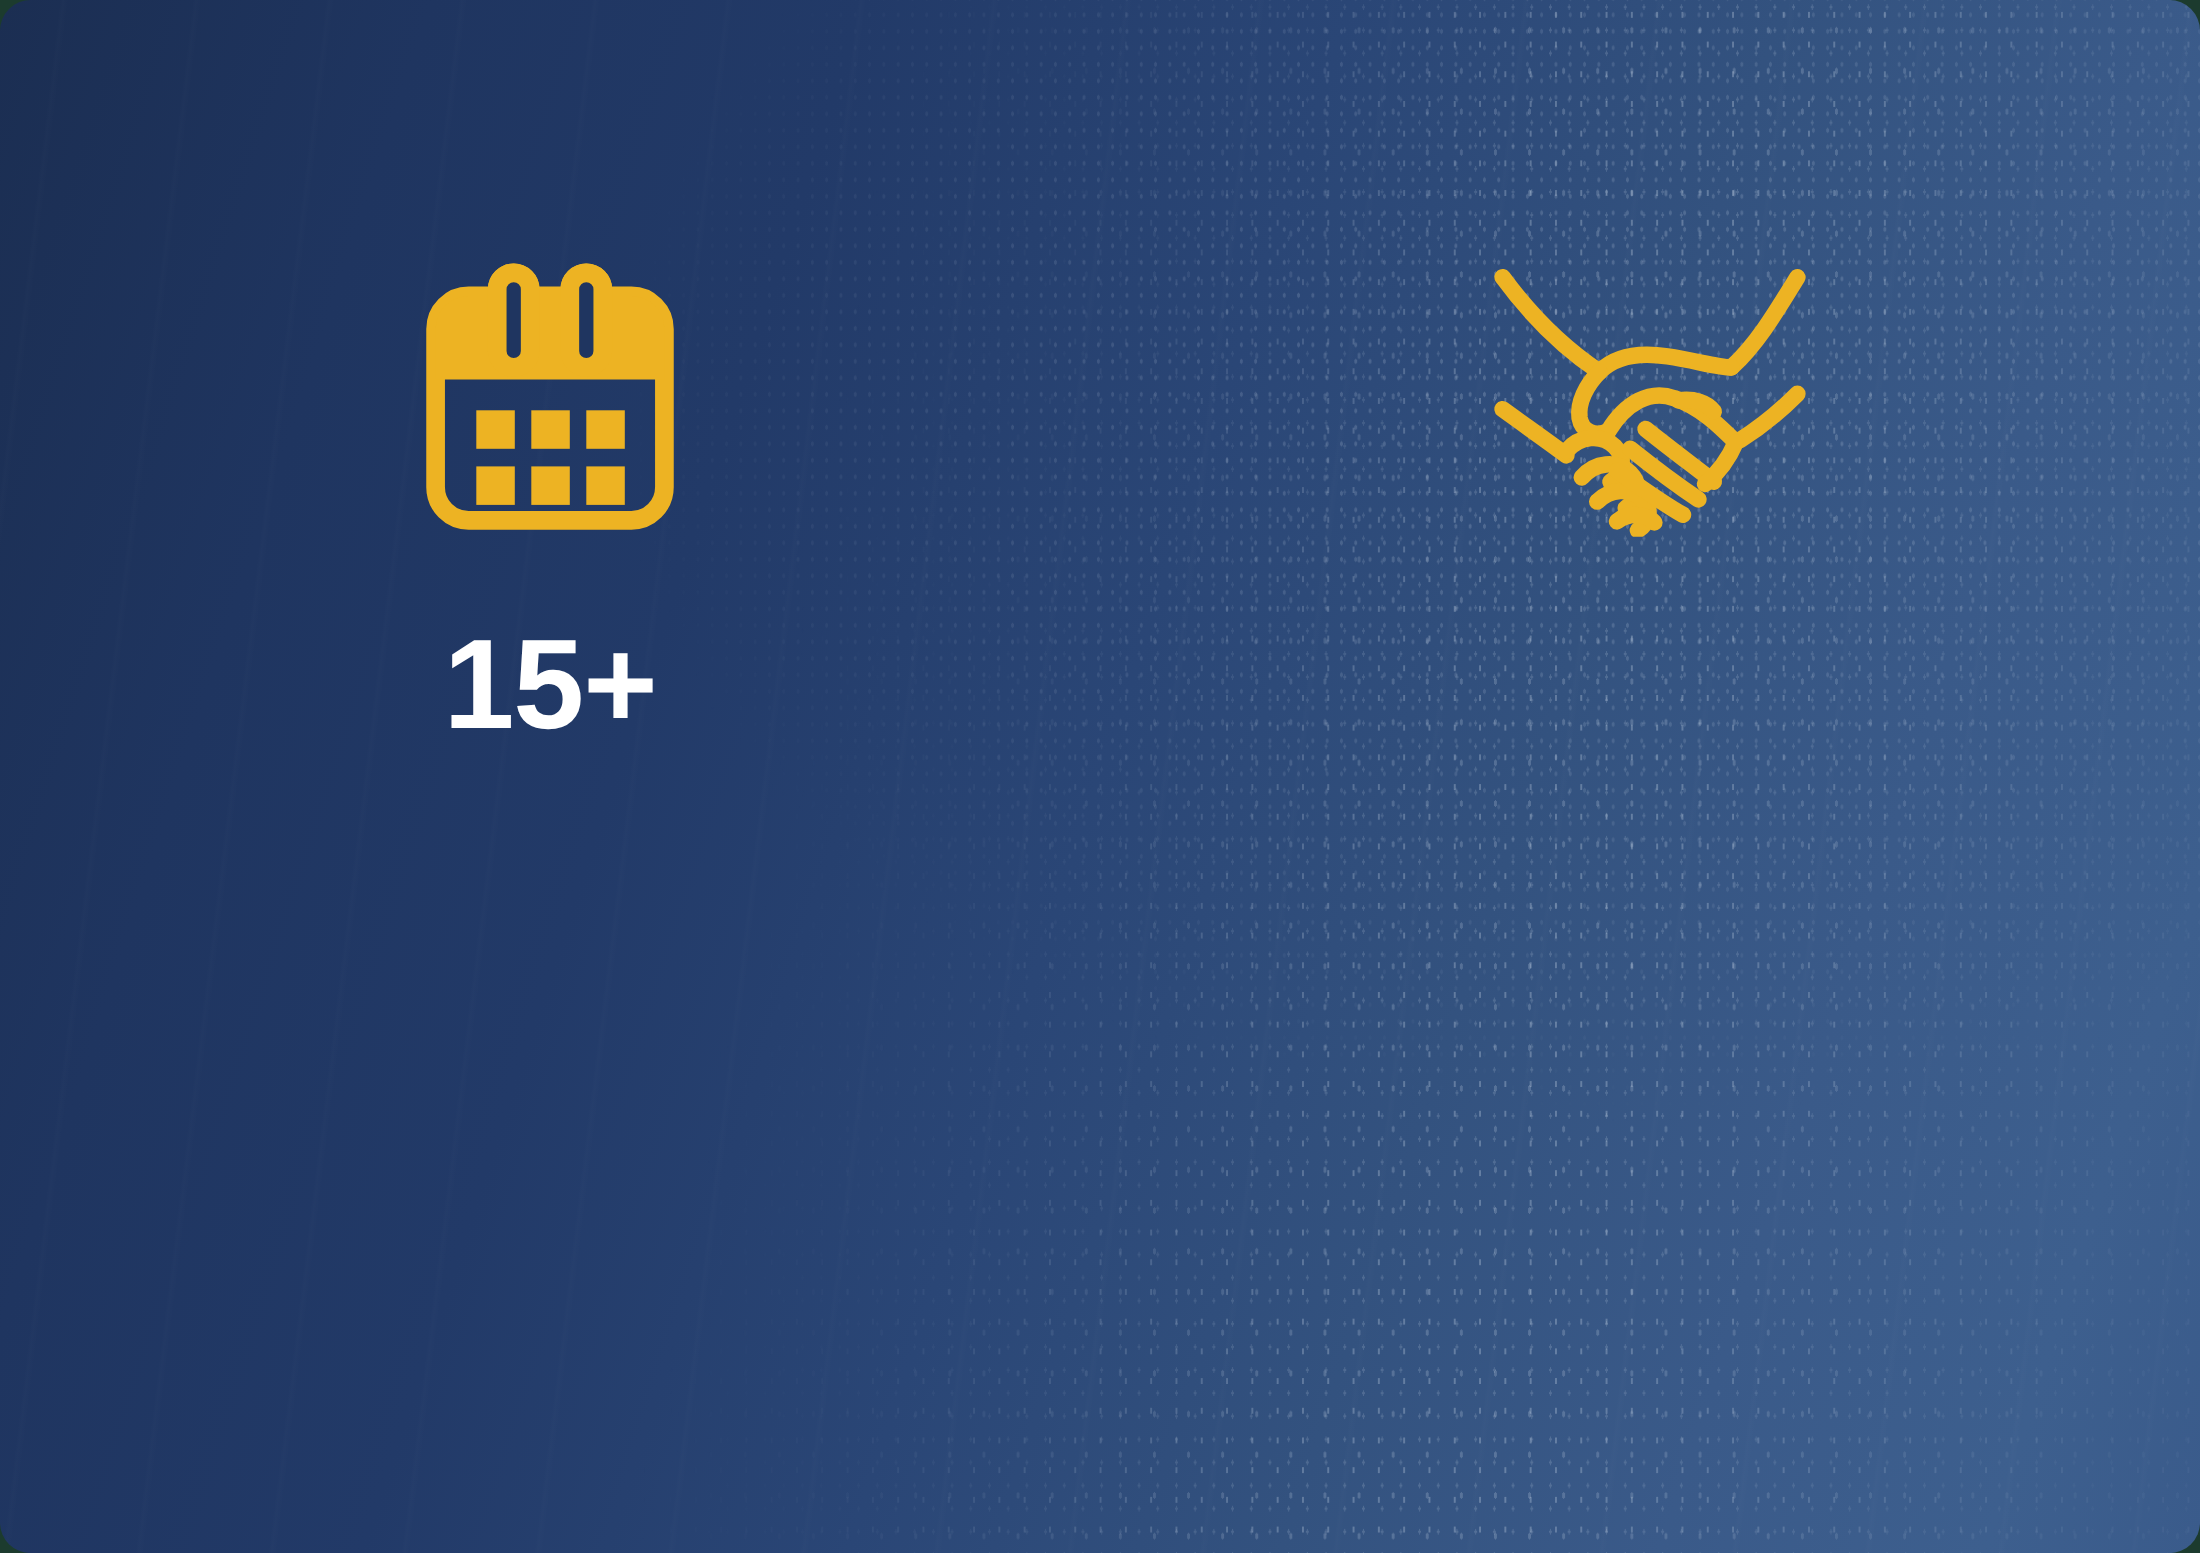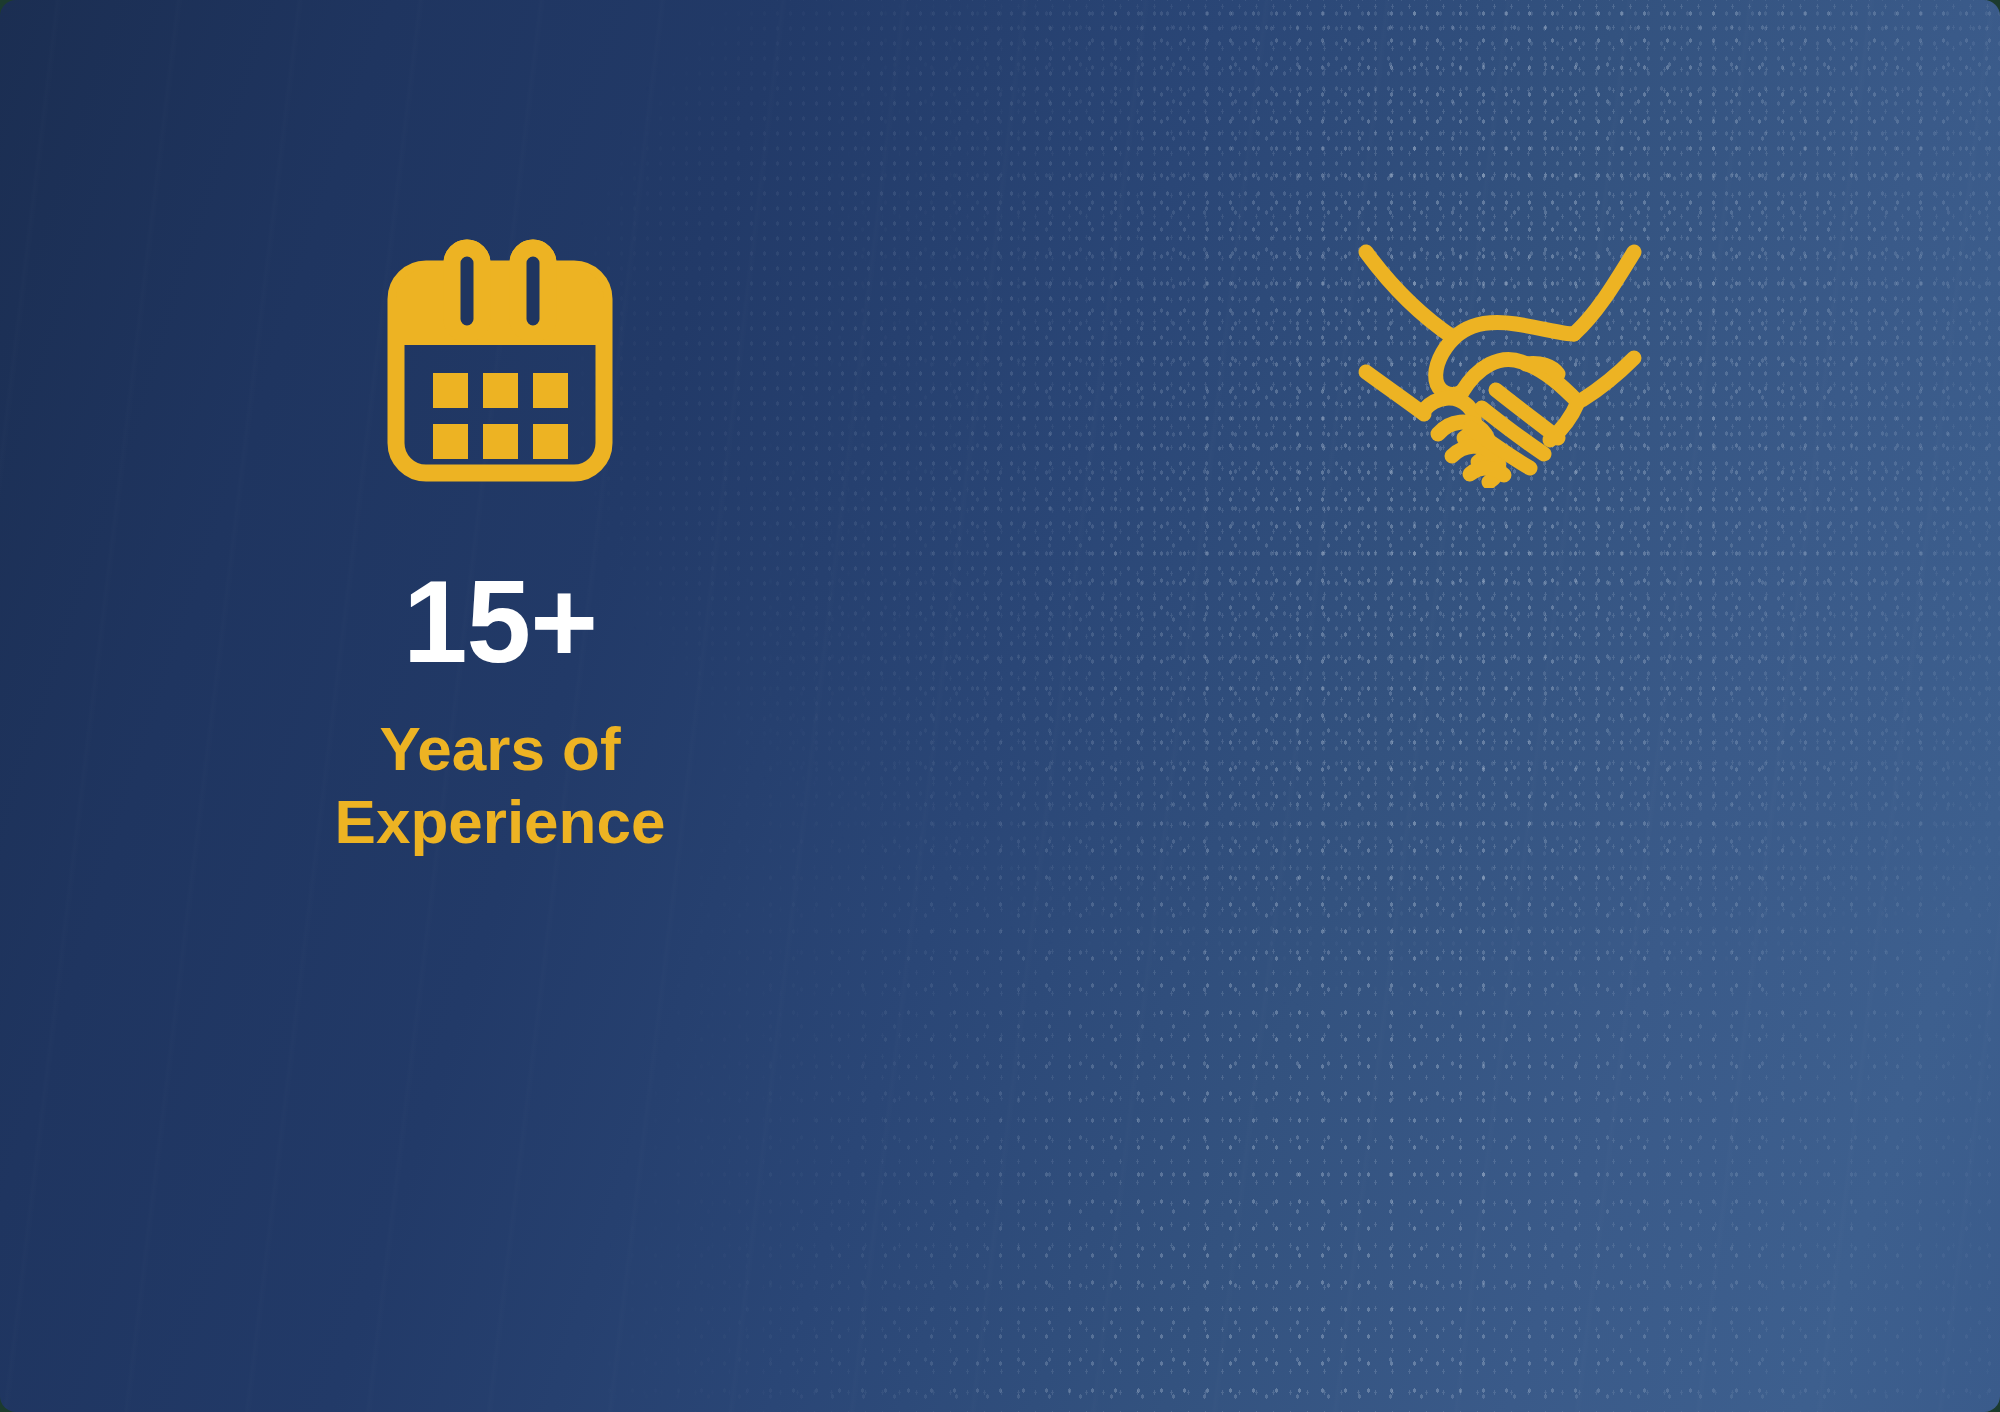--- a/index.html
+++ b/index.html
@@ -12,21 +12,21 @@
     font-family: "Liberation Sans", sans-serif;
   }
 
   #stats-card {
     position: absolute;
     left: 0;
     top: 0;
     width: 2000px;
     height: 1412px;
     box-sizing: border-box;
-    border-radius: 16px;
+    border-radius: 28px;
     overflow: hidden;
     background:
       linear-gradient(108deg,
         #1b2e52 0%,
         #1f3560 16%,
         #223a68 32%,
         #2a4676 50%,
         #33527f 66%,
         #3a5a89 80%,
         #3d5f8e 92%,
@@ -173,21 +173,20 @@
           <rect x="99" y="135" width="35" height="35" fill="#edb323"></rect>
           <rect x="149" y="135" width="35" height="35" fill="#edb323"></rect>
           <rect x="49" y="186" width="35" height="35" fill="#edb323"></rect>
           <rect x="99" y="186" width="35" height="35" fill="#edb323"></rect>
           <rect x="149" y="186" width="35" height="35" fill="#edb323"></rect>
         </svg>
       </div>
 
       <div class="stat-value">15+</div>
 
-      <div class="stat-label">Years of Experience</div>
     </div>
 
     <div class="stat-item">
 
       <div class="stat-icon">
         <svg width="300" height="250" viewBox="0 0 300 250" aria-hidden="true">
           <g fill="none" stroke="#edb323" stroke-width="15" stroke-linecap="round" stroke-linejoin="round">
 
             <path d="M16 14 C 44 52, 74 80, 104 100"></path>
 

